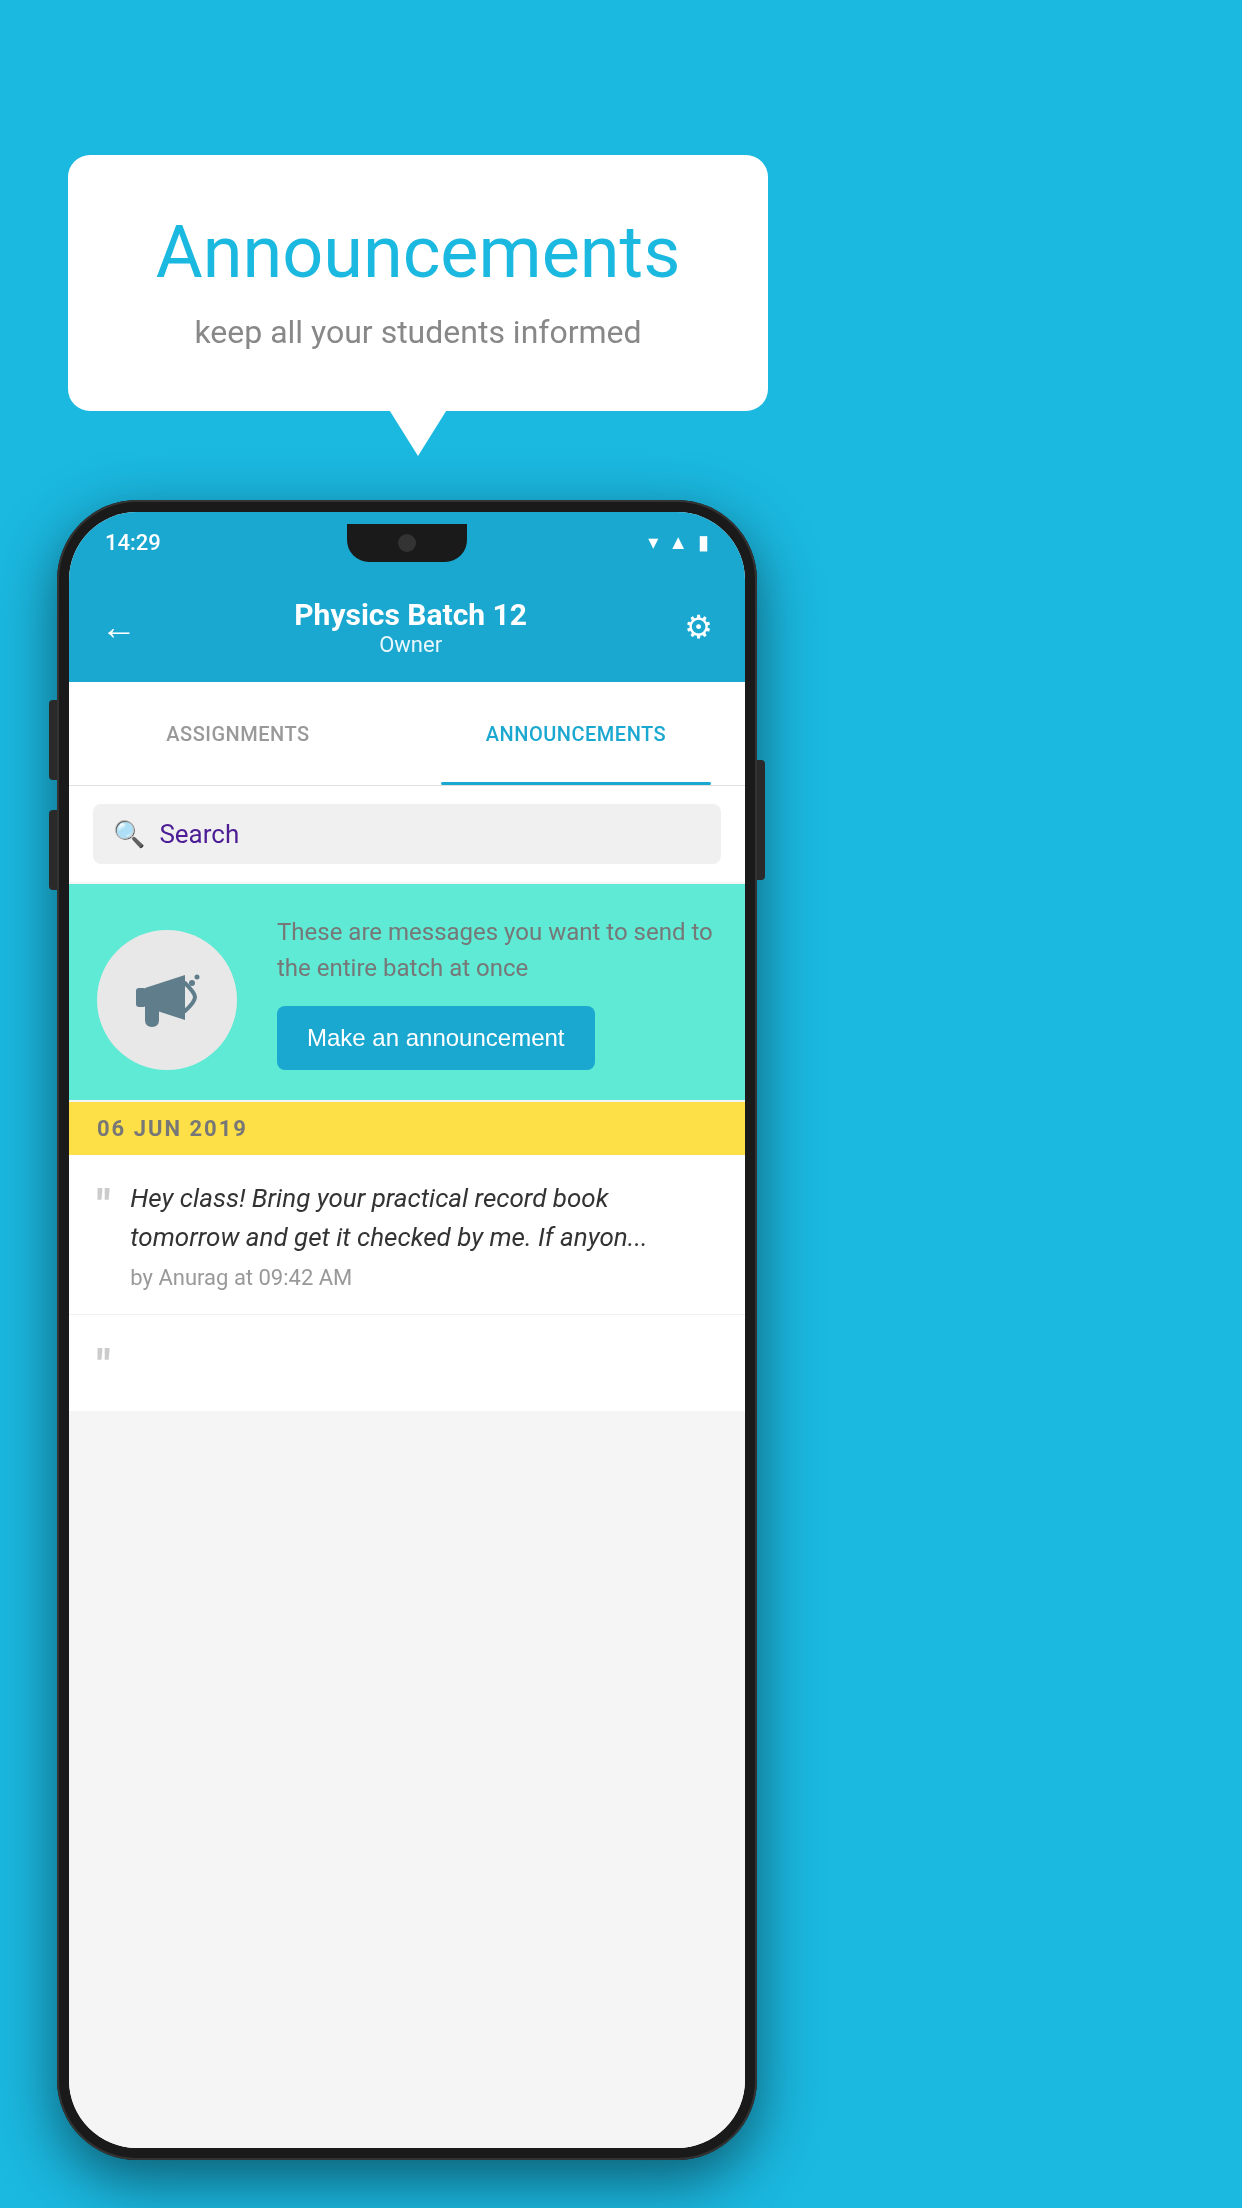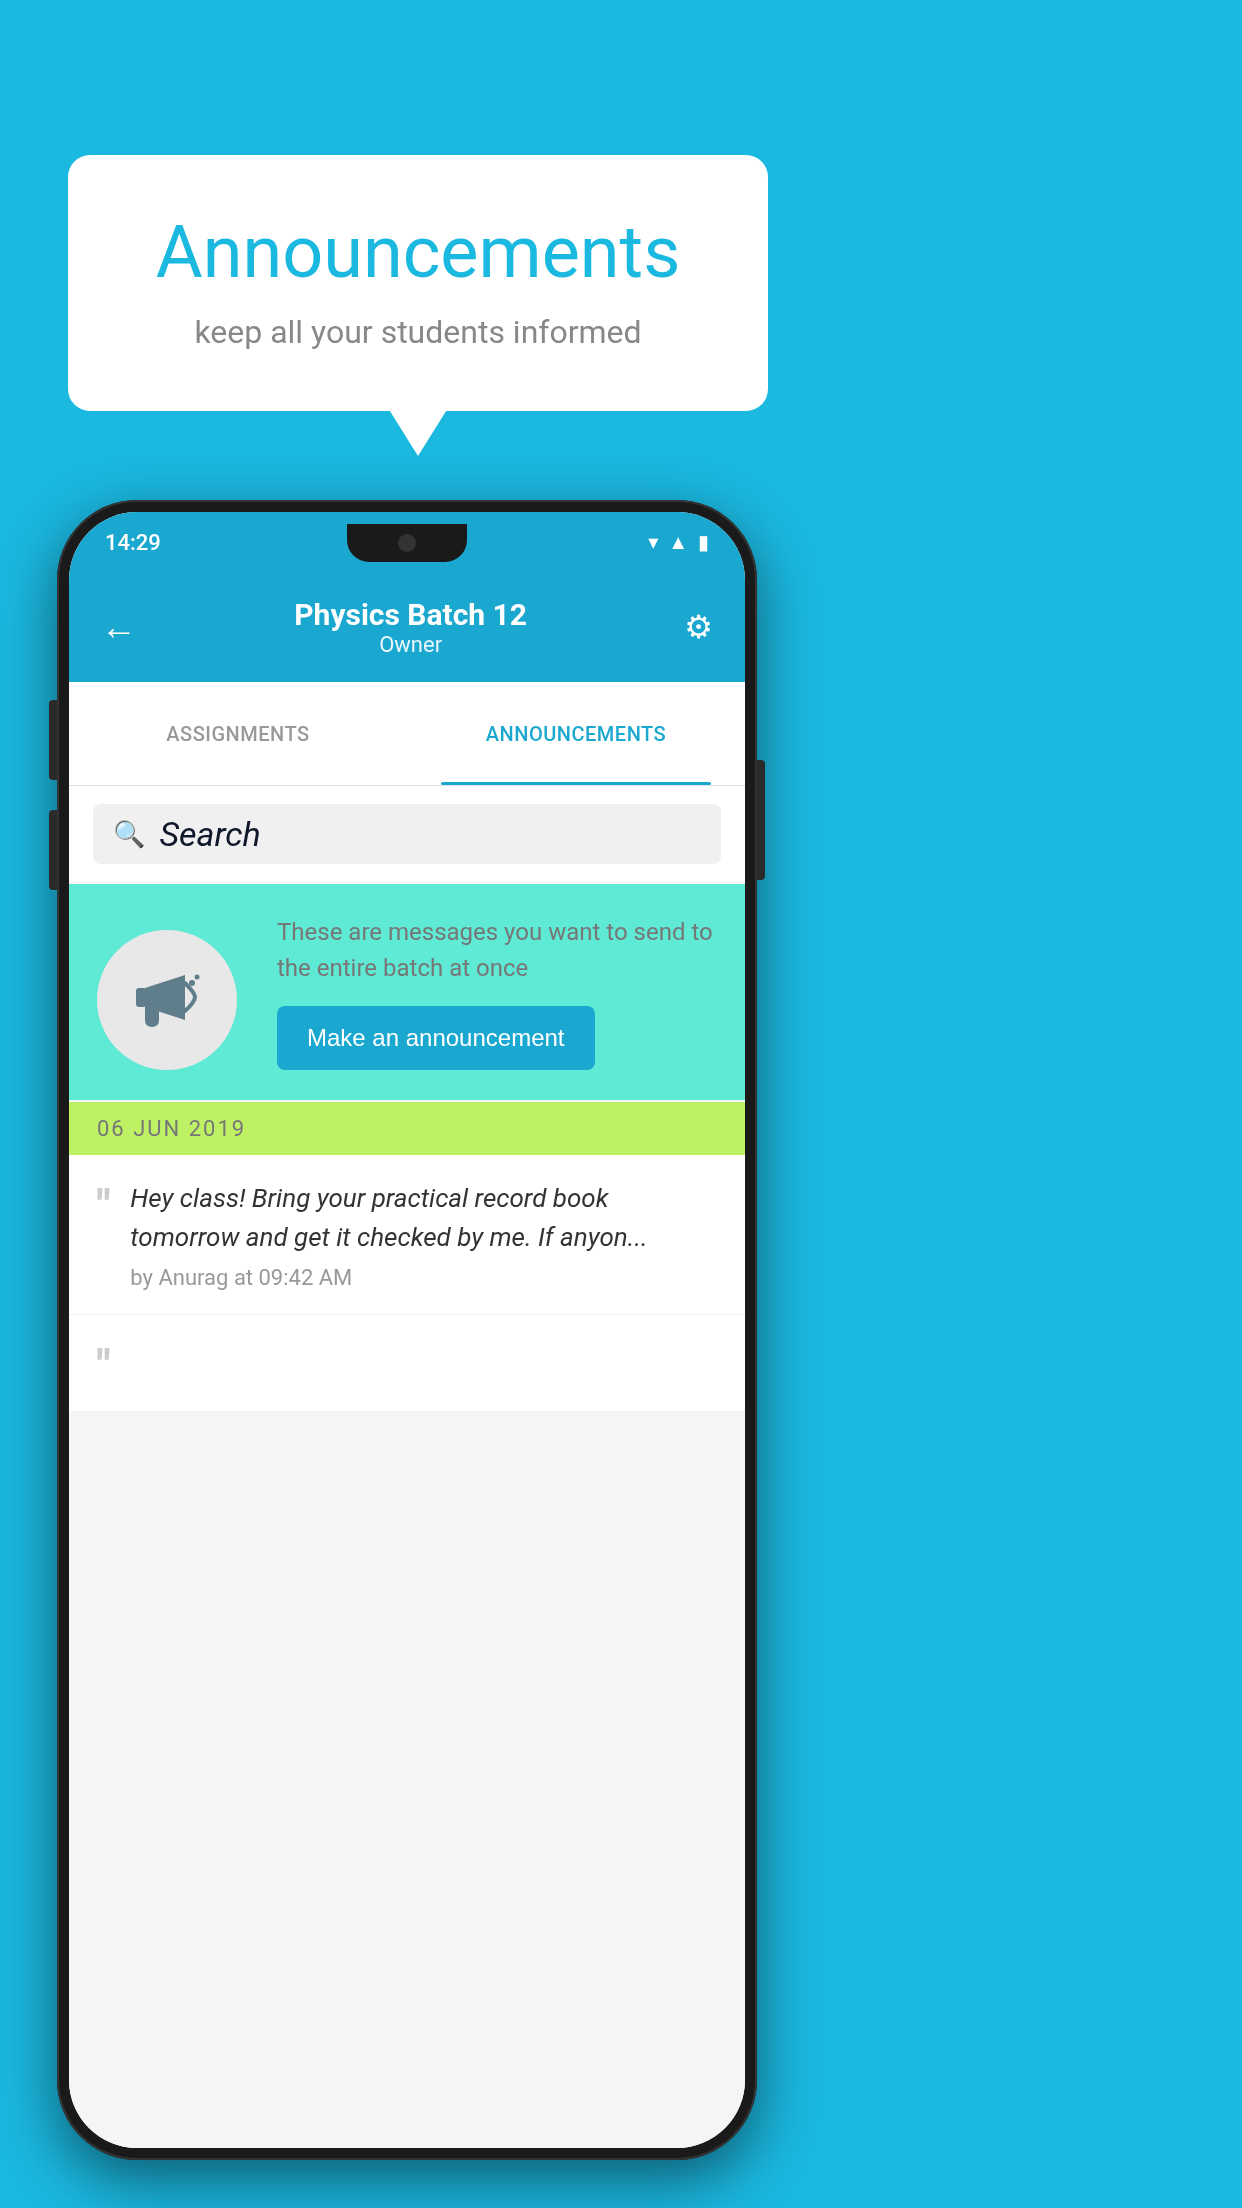--- a/index.html
+++ b/index.html
@@ -258,23 +258,22 @@
       padding: 0 20px;
       gap: 14px;
     }
 
     .search-icon-el {
       color: #999;
       font-size: 26px;
     }
 
     .search-placeholder {
-      color: #0f172a;
-      font-size: 34px;
-      font-style: italic;
+      color: #4c1d95;
+      font-size: 26px;
     }
 
     
     .announcement-card {
       background: #5eead4;
       padding: 30px 28px;
       display: flex;
       align-items: flex-end;
       gap: 40px;
       margin-bottom: 2px;
@@ -309,24 +308,24 @@
       border-radius: 8px;
       padding: 18px 30px;
       font-size: 24px;
       font-weight: 500;
       cursor: pointer;
       display: inline-block;
     }
 
     
     .date-separator {
-      background: #bef264;
+      background: #fde047;
       padding: 14px 28px;
       font-size: 22px;
-      font-weight: 400;
+      font-weight: 700;
       color: #777;
       letter-spacing: 2px;
     }
 
     
     .message-item {
       background: white;
       padding: 24px 28px;
       display: flex;
       align-items: flex-start;

